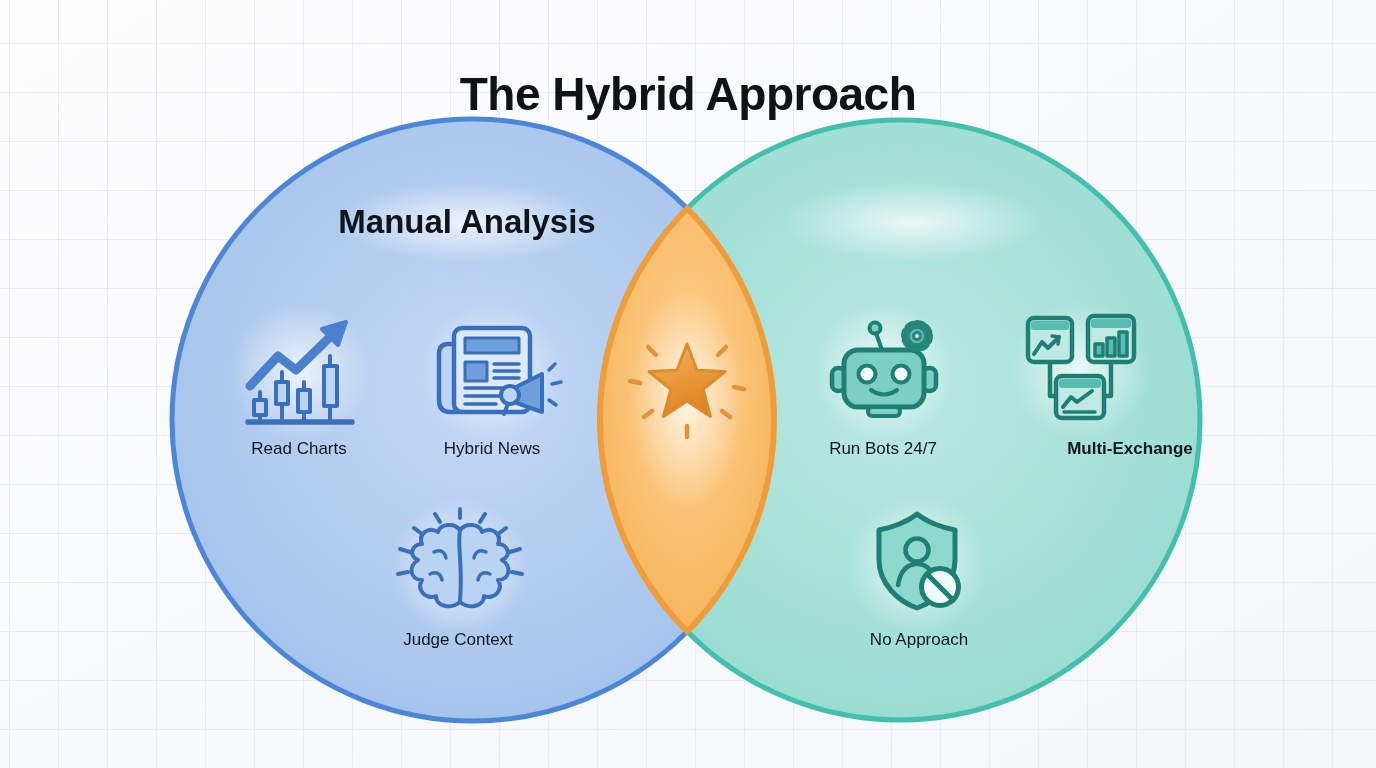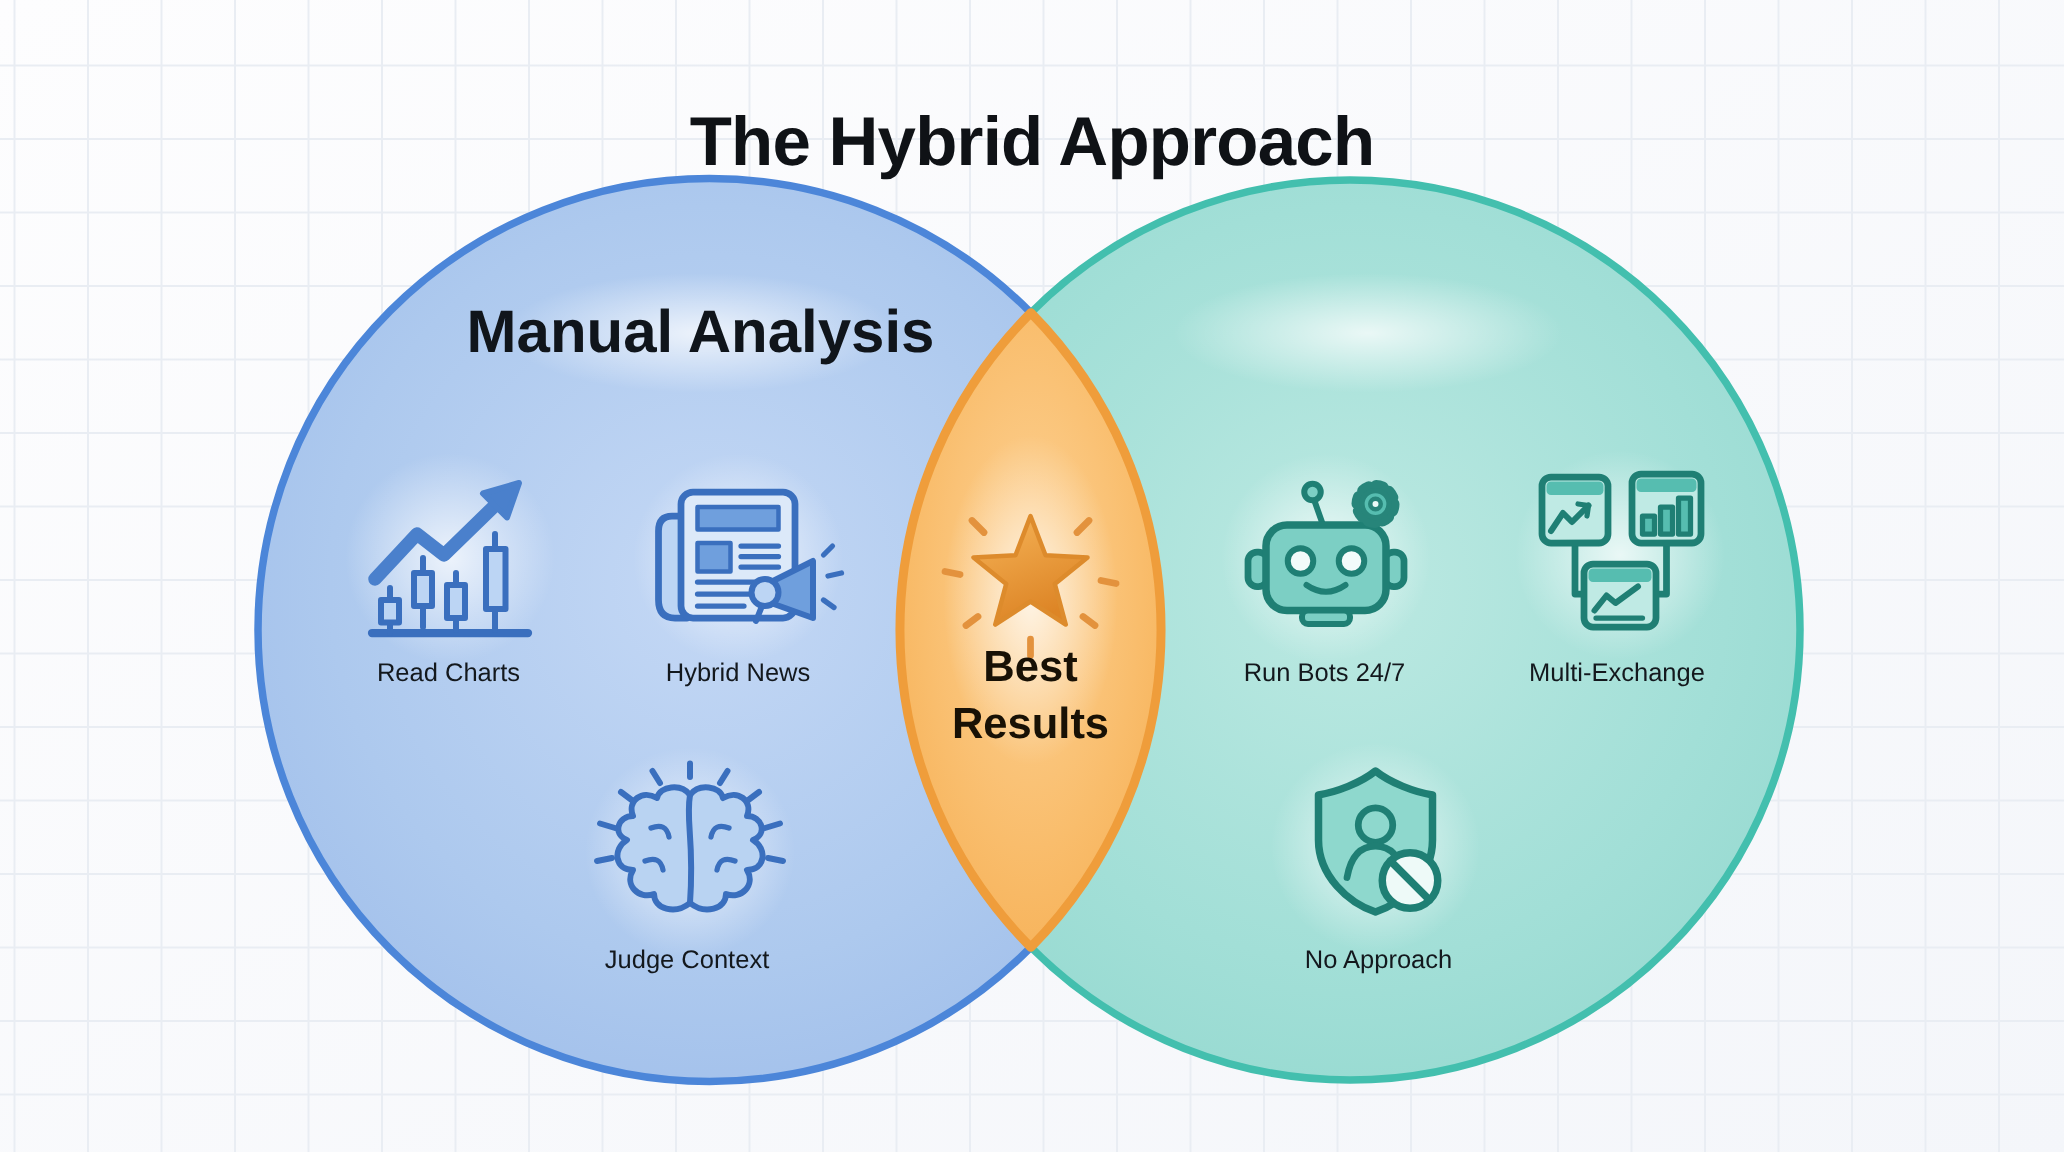--- a/index.html
+++ b/index.html
@@ -19,21 +19,21 @@
   }
   .venn-svg{position:absolute;left:0;top:0;}
   .page-title{
     position:absolute;left:688px;top:63px;
     transform:translate(-50%,-50%);
     font-size:46px;font-weight:800;letter-spacing:-0.5px;
     color:#0f1216;white-space:nowrap;
   }
   .heading{
     position:absolute;transform:translate(-50%,-50%);
-    font-size:40px;font-weight:700;color:#10151b;white-space:nowrap;
+    font-size:33px;font-weight:700;color:#10151b;white-space:nowrap;
   }
   .item-label{
     position:absolute;transform:translate(-50%,-50%);
     font-size:17px;font-weight:500;color:#13181d;white-space:nowrap;
   }
   .overlap-label{
     position:absolute;transform:translate(-50%,-50%);
     font-size:29px;font-weight:700;color:#181105;
     text-align:center;line-height:1.32;white-space:pre-line;
   }
@@ -193,18 +193,16 @@
 
   <h1 class="page-title">The Hybrid Approach</h1>
 
   <div class="heading" style="left:467px;top:222px;">Manual Analysis</div>
 
   <div class="item-label" style="left:299px;top:449px;">Read Charts</div>
   <div class="item-label" style="left:492px;top:449px;">Hybrid News</div>
   <div class="item-label" style="left:458px;top:640px;">Judge Context</div>
 
   <div class="item-label" style="left:883px;top:449px;">Run Bots 24/7</div>
-  <div class="item-label" style="left:1078px;top:449px;">Multi-Exchange</div>
+  <div class="item-label" style="left:1130px;top:449px;font-weight:bold;">Multi-Exchange</div>
   <div class="item-label" style="left:919px;top:640px;">No Approach</div>
 
-  <div class="overlap-label" style="left:687px;top:464px;">Best
-Results</div>
 </div>
 
 </body></html>

